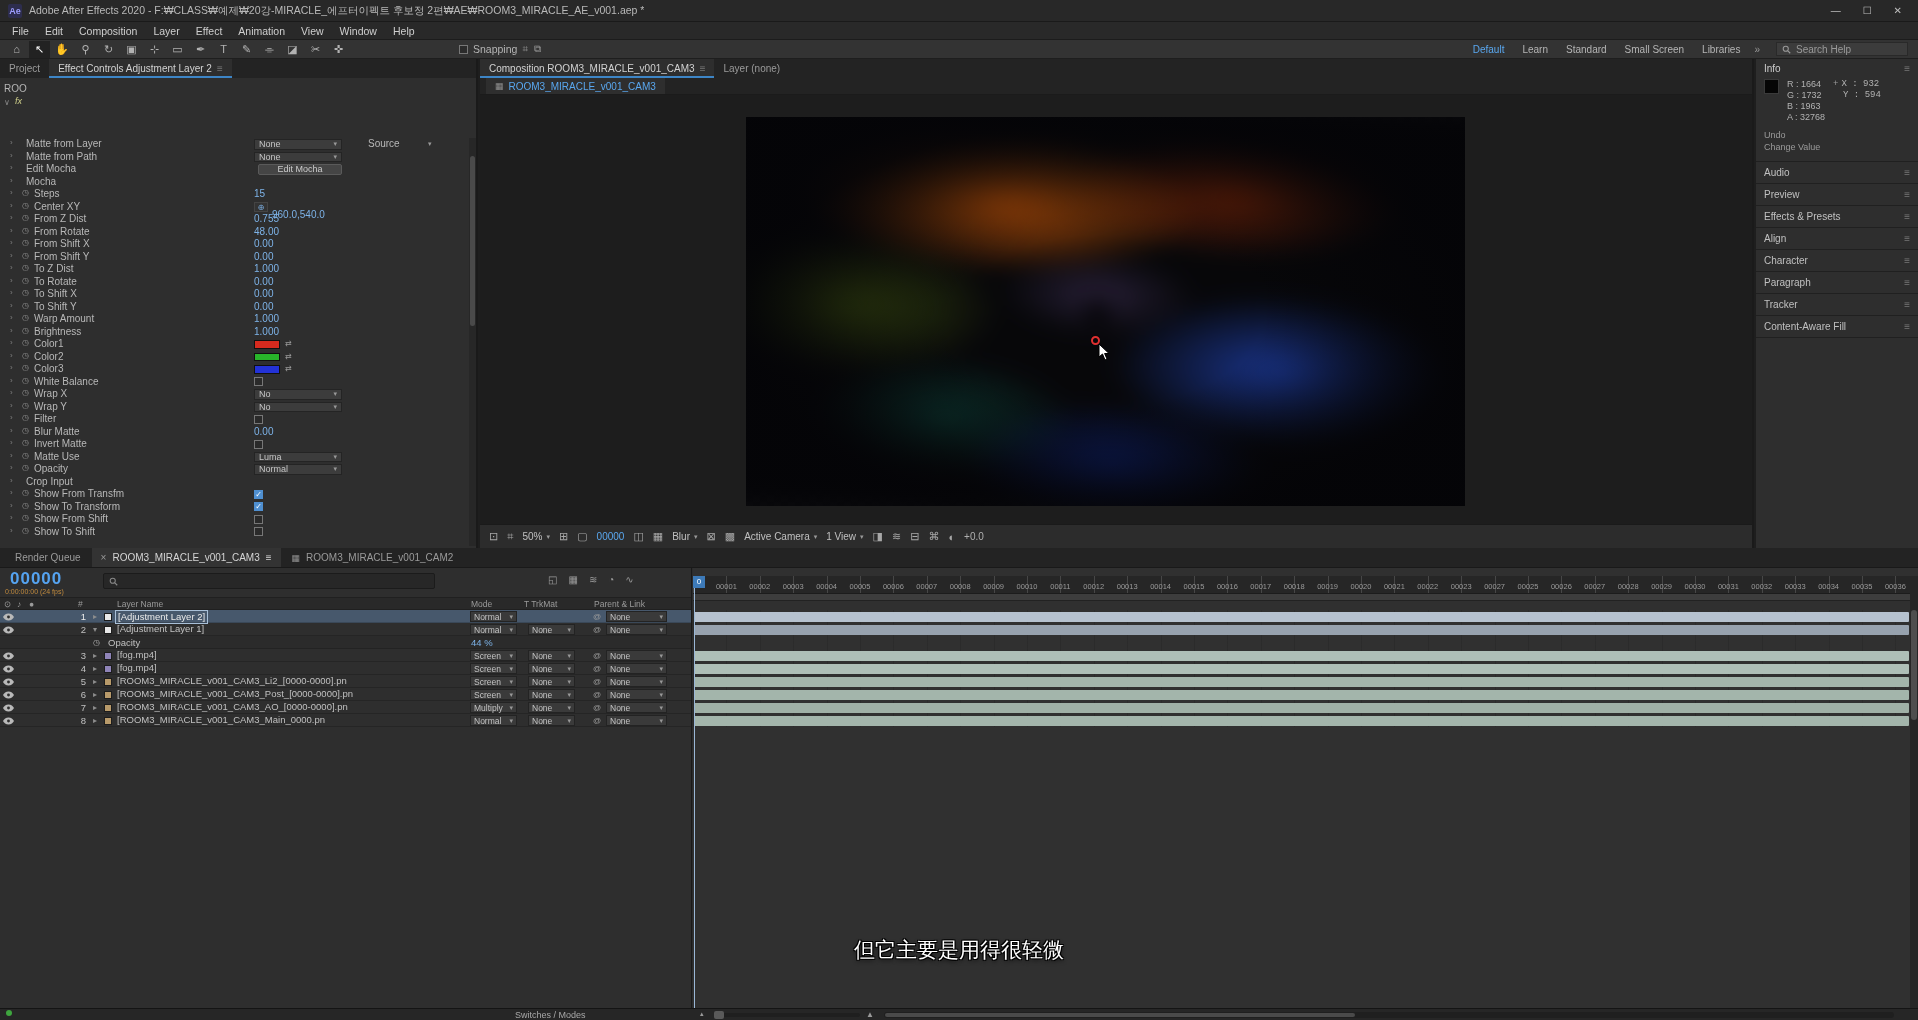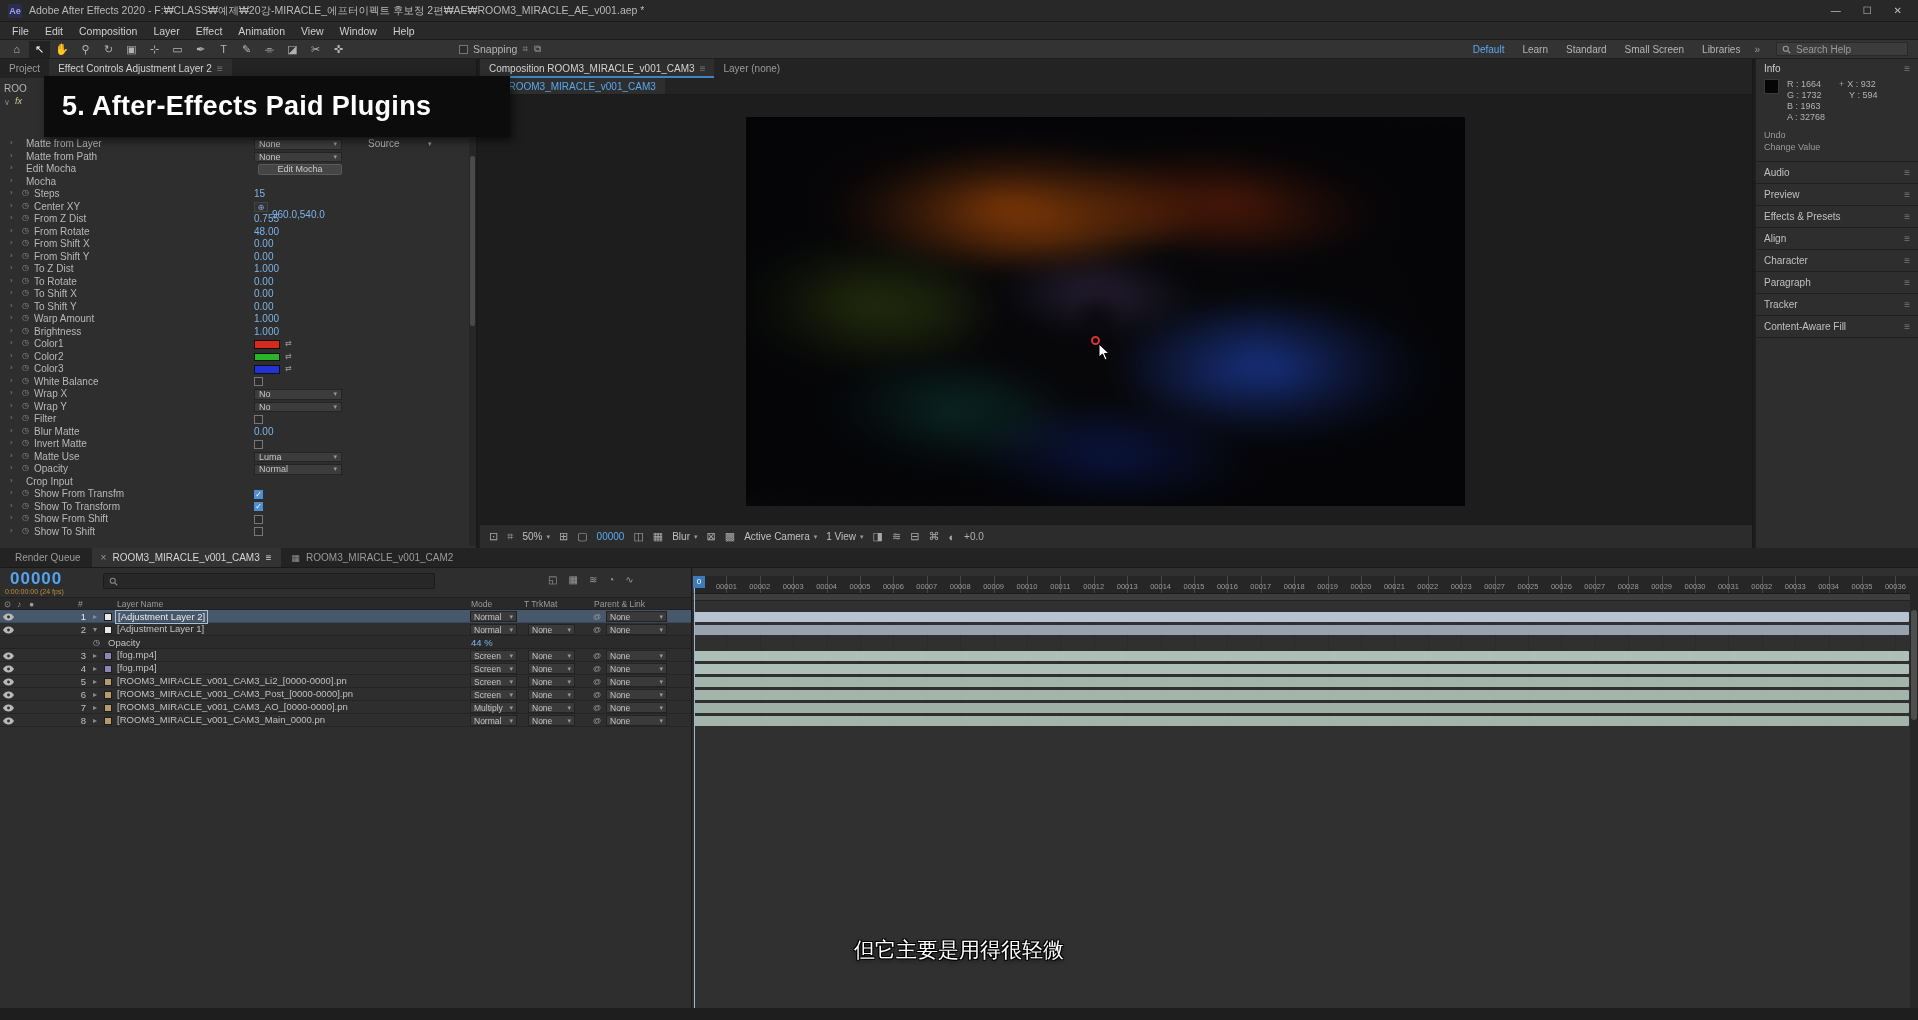--- a/index.html
+++ b/index.html
@@ -85,21 +85,21 @@
   .cframe{color:#59a7ef;}
   .clabel{color:#b0b0b0;}
 
   
   .info-sec{border-bottom:1px solid #202020;padding-bottom:8px;}
   .side-head{height:18px;display:flex;align-items:center;justify-content:space-between;padding:0 8px;font-size:10px;color:#cccccc;}
   .panel-menu-icon{color:#777;}
   .info-body{display:flex;padding:2px 8px 0 8px;font-size:9px;color:#b2b2b2;gap:8px;}
   .info-swatch{width:15px;height:15px;background:#050505;border:1px solid #3a3a3a;flex:0 0 auto;}
   .info-col{line-height:11px;}
-  .info-col.right{margin-left:6px;}
+  .info-col.right{margin-left:0;font-family:Liberation Mono, monospace;}
   .info-plus{color:#9a9a9a;margin-right:3px;}
   .info-history{padding:6px 6px 0 8px;font-size:9px;color:#9a9a9a;line-height:12px;}
   .side-panel{height:22px;display:flex;align-items:center;justify-content:space-between;padding:0 8px;font-size:10px;color:#c0c0c0;border-bottom:1px solid #202020;background:#2e2e2e;}
 
   
   #timeline{position:absolute;left:0;top:548px;right:0;bottom:12px;background:#2c2c2c;}
   #tl-tabs{height:20px;background:#232323;border-bottom:1px solid #191919;display:flex;align-items:stretch;gap:2px;padding-left:6px;font-size:10px;color:#9a9a9a;}
   .tl-tab{display:flex;align-items:center;gap:6px;padding:0 9px;}
   .tl-tab.active{background:#333;color:#d5d5d5;}
   .tab-x{color:#999;}
@@ -882,19 +882,28 @@
               <div class="bar" style="background: rgb(163, 181, 171);"></div>
             </div>
           </div>
         <div id="tl-vscroll">
             <div class="thumb"></div>
           </div>
       </div>
     </div>
   </div>
 
-
-  <div id="title-overlay">
-    <span>5. After-Effects Paid Plugins</span>
+  <div id="statusbar">
+    <span id="sb-left">
+        <span class="sb-dot"></span>
+      </span>
+    <span id="sb-switches">Switches / Modes</span>
+    <span id="sb-zoom-out">▴</span>
+    <span id="sb-zoom-track"></span>
+    <span id="sb-zoom-thumb"></span>
+    <span id="sb-zoom-in">▲</span>
+    <span id="sb-hscroll"></span>
+    <span id="sb-hthumb"></span>
   </div>
+
   <div id="subtitle">但它主要是用得很轻微</div>
 
 </div>
 
 </body></html>

